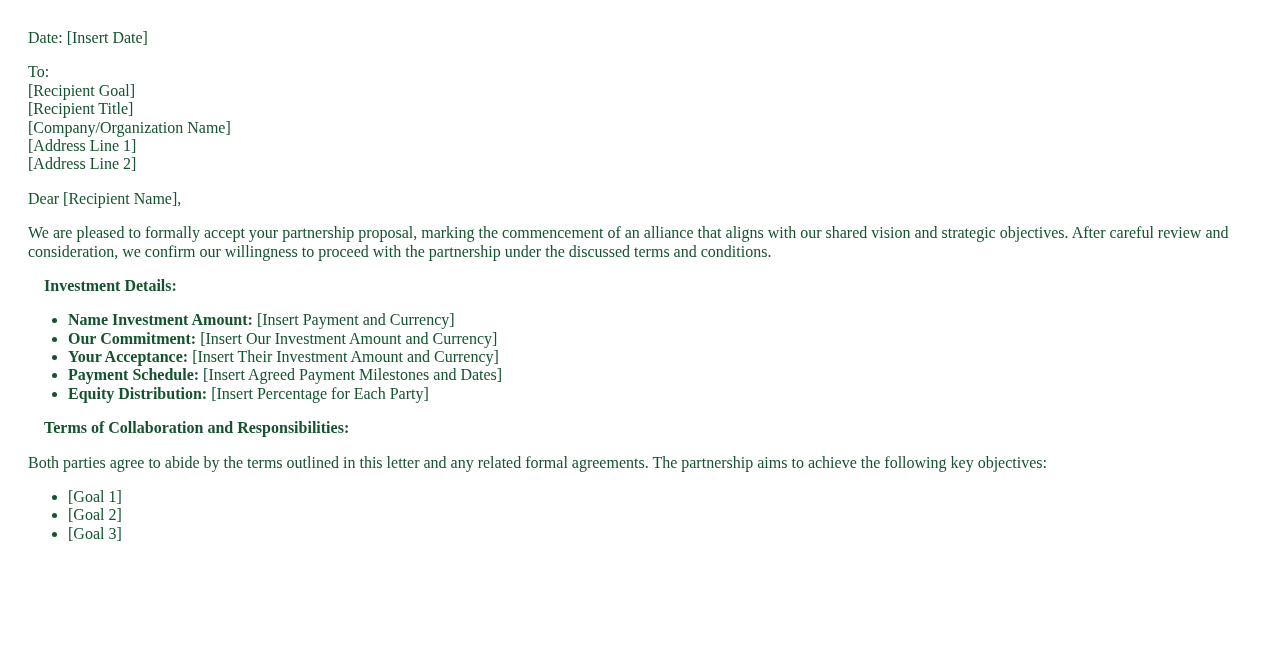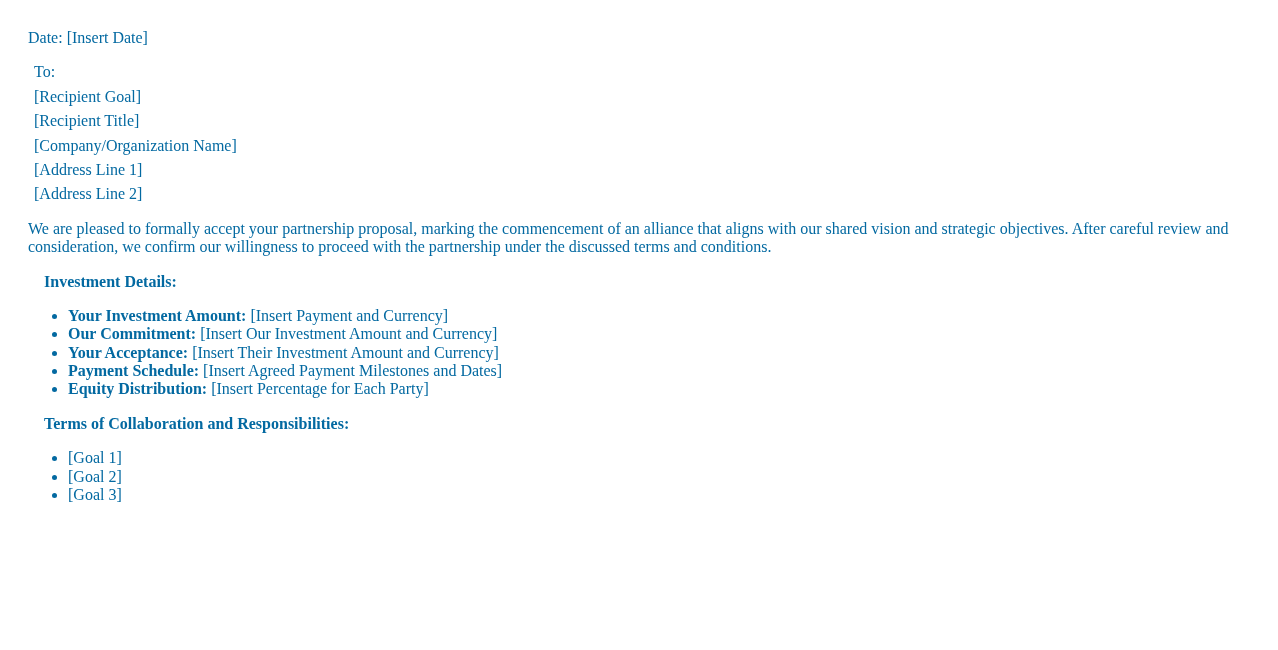--- a/index.html
+++ b/index.html
@@ -2,66 +2,68 @@
 <html><head>
 <meta charset="utf-8">
 <style>
   html, body { margin: 0; padding: 0; background: #ffffff; }
   .page {
     width: 1278px;
     height: 650px;
     box-sizing: border-box;
     padding: 13px 28px 0 28px;
     background: #ffffff;
-    color: #0369a1;
+    color: #14532d;
     font-family: "Liberation Serif", serif;
     font-size: 16px;
     line-height: 1.15;
     overflow: hidden;
   }
   p { margin: 16px 0; }
   p.heading { font-weight: bold; margin-left: 16px; }
   ul { margin: 16px 0; padding-left: 40px; }
   li { margin: 0; }
   li strong { font-weight: bold; }
-  .addr-line { margin: 6px; }
+  .addr-line { margin: 0; }
 </style>
 </head>
 <body>
 
 <div class="page">
 
   <p>Date: [Insert Date]</p>
 
   <p>
     <span class="addr-line" style="display:block">To:</span>
     <span class="addr-line" style="display:block">[Recipient Goal]</span>
     <span class="addr-line" style="display:block">[Recipient Title]</span>
     <span class="addr-line" style="display:block">[Company/Organization Name]</span>
     <span class="addr-line" style="display:block">[Address Line 1]</span>
     <span class="addr-line" style="display:block">[Address Line 2]</span>
   </p>
 
 
+  <p>Dear [Recipient Name],</p>
 
   <p>We are pleased to formally accept your partnership proposal, marking the commencement of an alliance that aligns with our shared vision and strategic objectives. After careful review and consideration, we confirm our willingness to proceed with the partnership under the discussed terms and conditions.</p>
 
   <p class="heading">Investment Details:</p>
 
   <ul>
-    <li><strong>Your Investment Amount:</strong><span> [Insert Payment and Currency]</span></li>
+    <li><strong>Name Investment Amount:</strong><span> [Insert Payment and Currency]</span></li>
     <li><strong>Our Commitment:</strong><span> [Insert Our Investment Amount and Currency]</span></li>
     <li><strong>Your Acceptance:</strong><span> [Insert Their Investment Amount and Currency]</span></li>
     <li><strong>Payment Schedule:</strong><span> [Insert Agreed Payment Milestones and Dates]</span></li>
     <li><strong>Equity Distribution:</strong><span> [Insert Percentage for Each Party]</span></li>
   </ul>
 
   <p class="heading">Terms of Collaboration and Responsibilities:</p>
 
 
+  <p>Both parties agree to abide by the terms outlined in this letter and any related formal agreements. The partnership aims to achieve the following key objectives:</p>
 
   <ul>
     <li>[Goal 1]</li>
     <li>[Goal 2]</li>
     <li>[Goal 3]</li>
   </ul>
 
 </div>
 
 </body></html>

